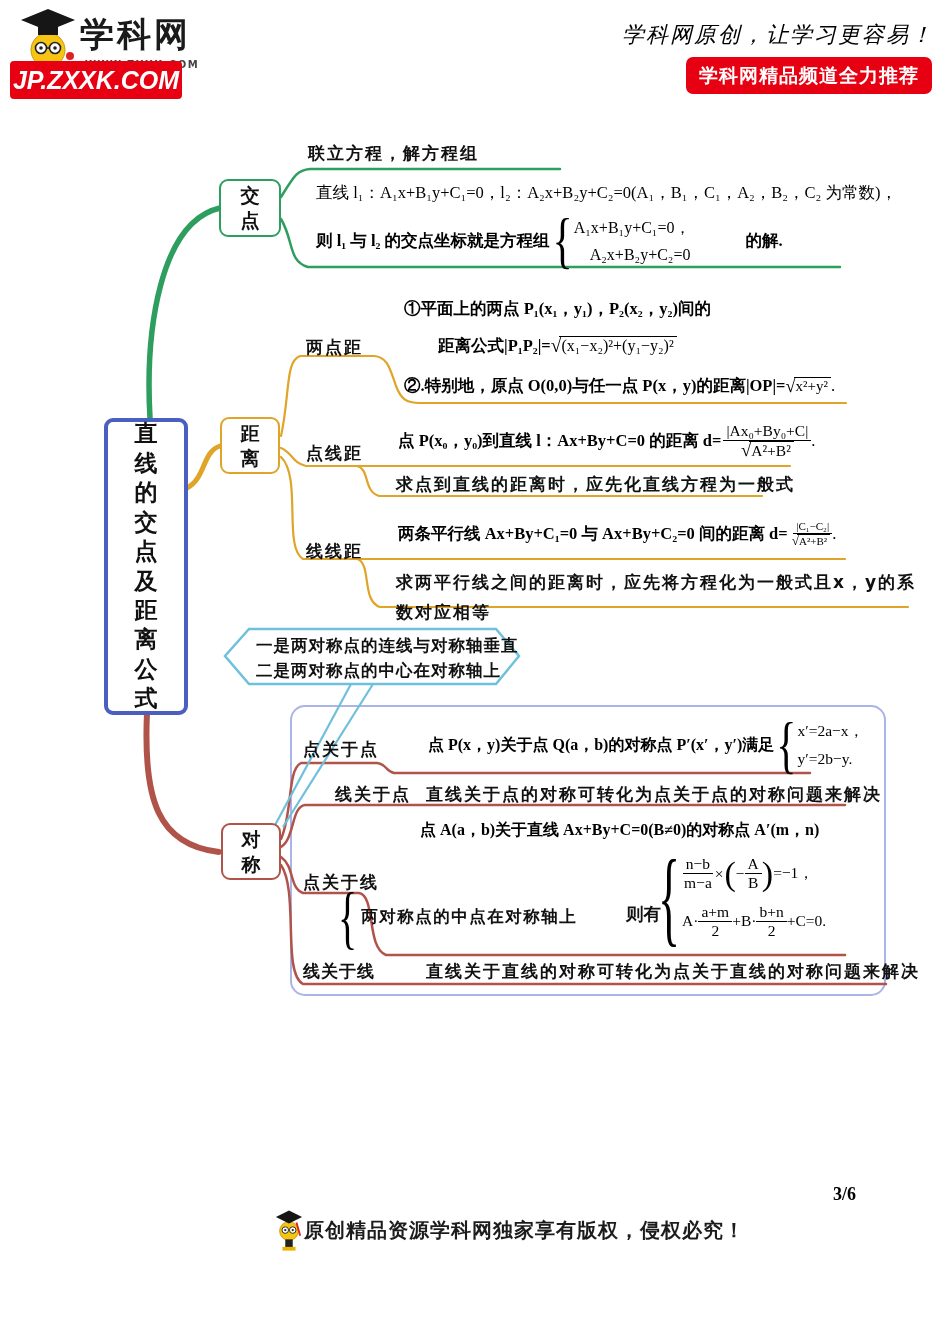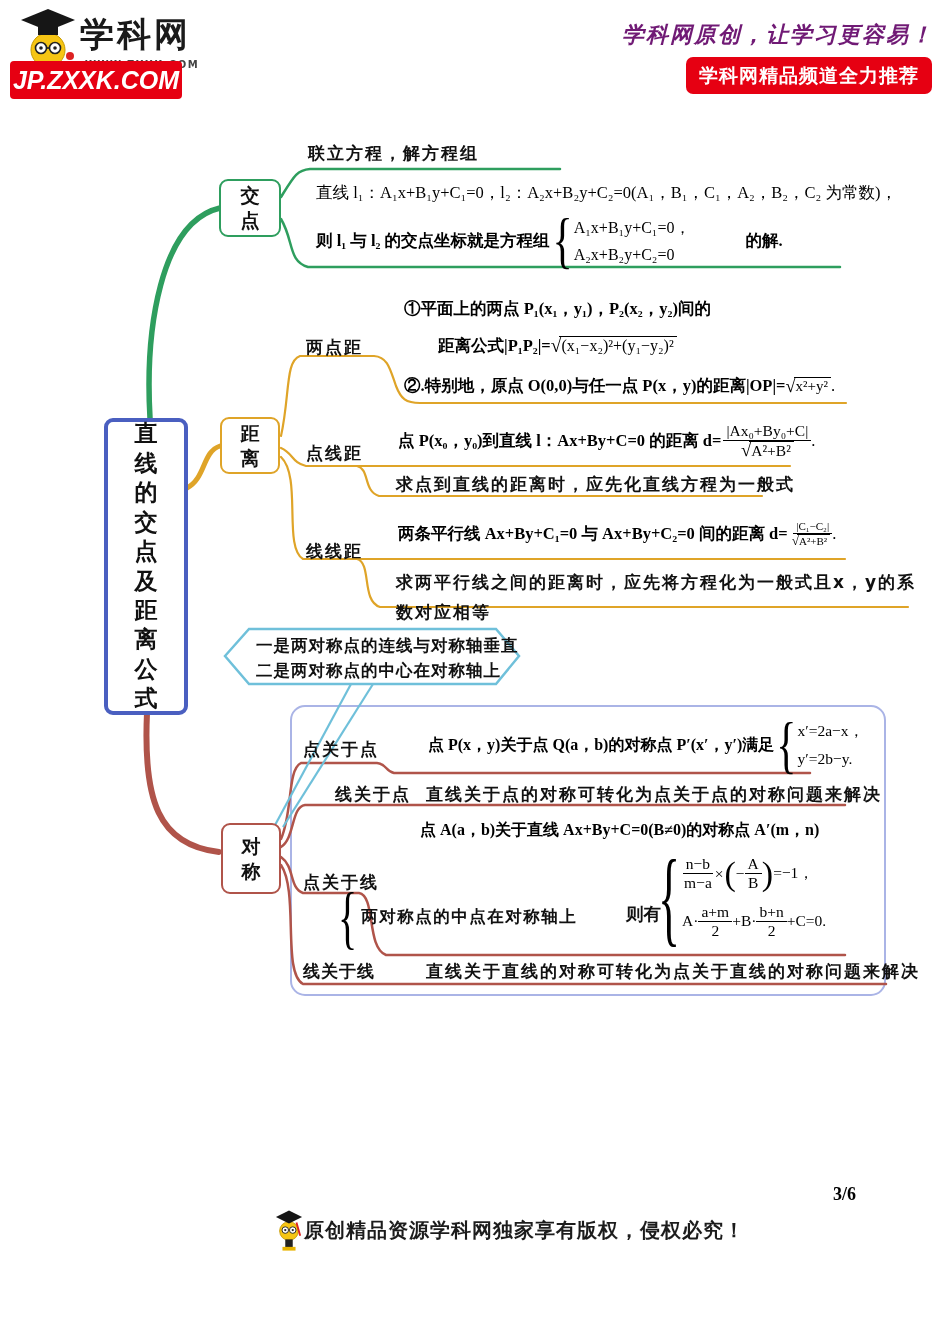--- a/index.html
+++ b/index.html
@@ -18,21 +18,21 @@
   .frac .den{padding:0 2px;}
   .sqrt{display:inline-flex;align-items:flex-start;}
   .sqrt .rs{line-height:1;font-size:1.22em;margin-right:-2px;}
   .sqrt .rad{border-top:1.4px solid #000;padding:0 3px 0 2px;}
   .brace{font-family:"Liberation Serif",serif;font-weight:400;color:#000;display:inline-block;}
   .jp-badge{position:absolute;background:#e60012;color:#fff;font-weight:bold;font-style:italic;
             display:flex;align-items:center;justify-content:center;border-radius:4px;
             font-family:"Liberation Sans",sans-serif;}
   .banner-badge{position:absolute;background:#e60012;color:#fff;font-weight:bold;
             display:flex;align-items:center;justify-content:center;border-radius:7px;}
-  .slogan{position:absolute;color:#701a75;font-weight:bold;font-style:italic;letter-spacing:2px;text-align:right;}
+  .slogan{position:absolute;color:#000000;font-weight:normal;font-style:italic;letter-spacing:2px;text-align:right;}
   .brand{position:absolute;color:#1a1a1a;font-weight:bold;letter-spacing:3px;}
   .brand-url{position:absolute;color:#444;letter-spacing:1.5px;font-weight:bold;margin-top:9px;}
   svg.connectors{position:absolute;left:0;top:0;}
   .note-line{letter-spacing:2px;}
   .callout-text{line-height:25px;letter-spacing:1px;}
   .pageno{font-family:"Liberation Serif",serif;font-weight:bold;color:#000;}
   .copyright{color:#1c1c1c;font-weight:bold;letter-spacing:1px;}
 </style>
 </head>
 <body>
@@ -98,29 +98,29 @@
   </div>
 
   <div class="nodebox" style="left:219px;top:179px;width:62px;height:58px;border:2.5px solid #2e9e5e;">
     <div class="vtext" style="width:21px;font-size:19px;line-height:25px;">交点</div>
   </div>
 
   <div class="nodebox" style="left:220px;top:417px;width:60px;height:57px;border:2.5px solid #dfa428;">
     <div class="vtext" style="width:21px;font-size:19px;line-height:25px;">距离</div>
   </div>
 
-  <div class="nodebox" style="left:221px;top:823px;width:60px;height:71px;border:2.5px solid #b0544a;">
+  <div class="nodebox" style="left:221px;top:823px;width:60px;height:57px;border:2.5px solid #b0544a;">
     <div class="vtext" style="width:21px;font-size:19px;line-height:25px;">对称</div>
   </div>
 
   <div class="abs kai nowrap" style="left:308px;top:142px;font-size:17px;letter-spacing:2px;">联立方程，解方程组</div>
 
   <div class="abs math nowrap" style="left:316px;top:182px;font-size:16.5px;">直线 l₁：A₁x+B₁y+C₁=0，l₂：A₂x+B₂y+C₂=0(A₁，B₁，C₁，A₂，B₂，C₂ 为常数)，</div>
 
-  <div class="abs row" style="left:316px;top:211px;height:60px;">
+  <div class="abs row" style="left:316px;top:211px;height:60px;text-align:right;">
     <span class="math nowrap" style="font-size:16.5px;font-weight:bold;">则 l₁ 与 l₂ 的交点坐标就是方程组</span>
     <span class="brace" style="font-size:42px;transform:scaleY(1.45);margin:0 1px 0 3px;">{</span>
     <span class="col math" style="font-size:16px;line-height:27px;">
       <span>A₁x+B₁y+C₁=0，</span>
       <span>A₂x+B₂y+C₂=0</span>
     </span>
     <span class="math" style="font-size:16.5px;font-weight:bold;margin-left:55px;">的解.</span>
   </div>
 
   <div class="abs kai nowrap" style="left:306px;top:336px;font-size:17px;letter-spacing:2px;">两点距</div>

